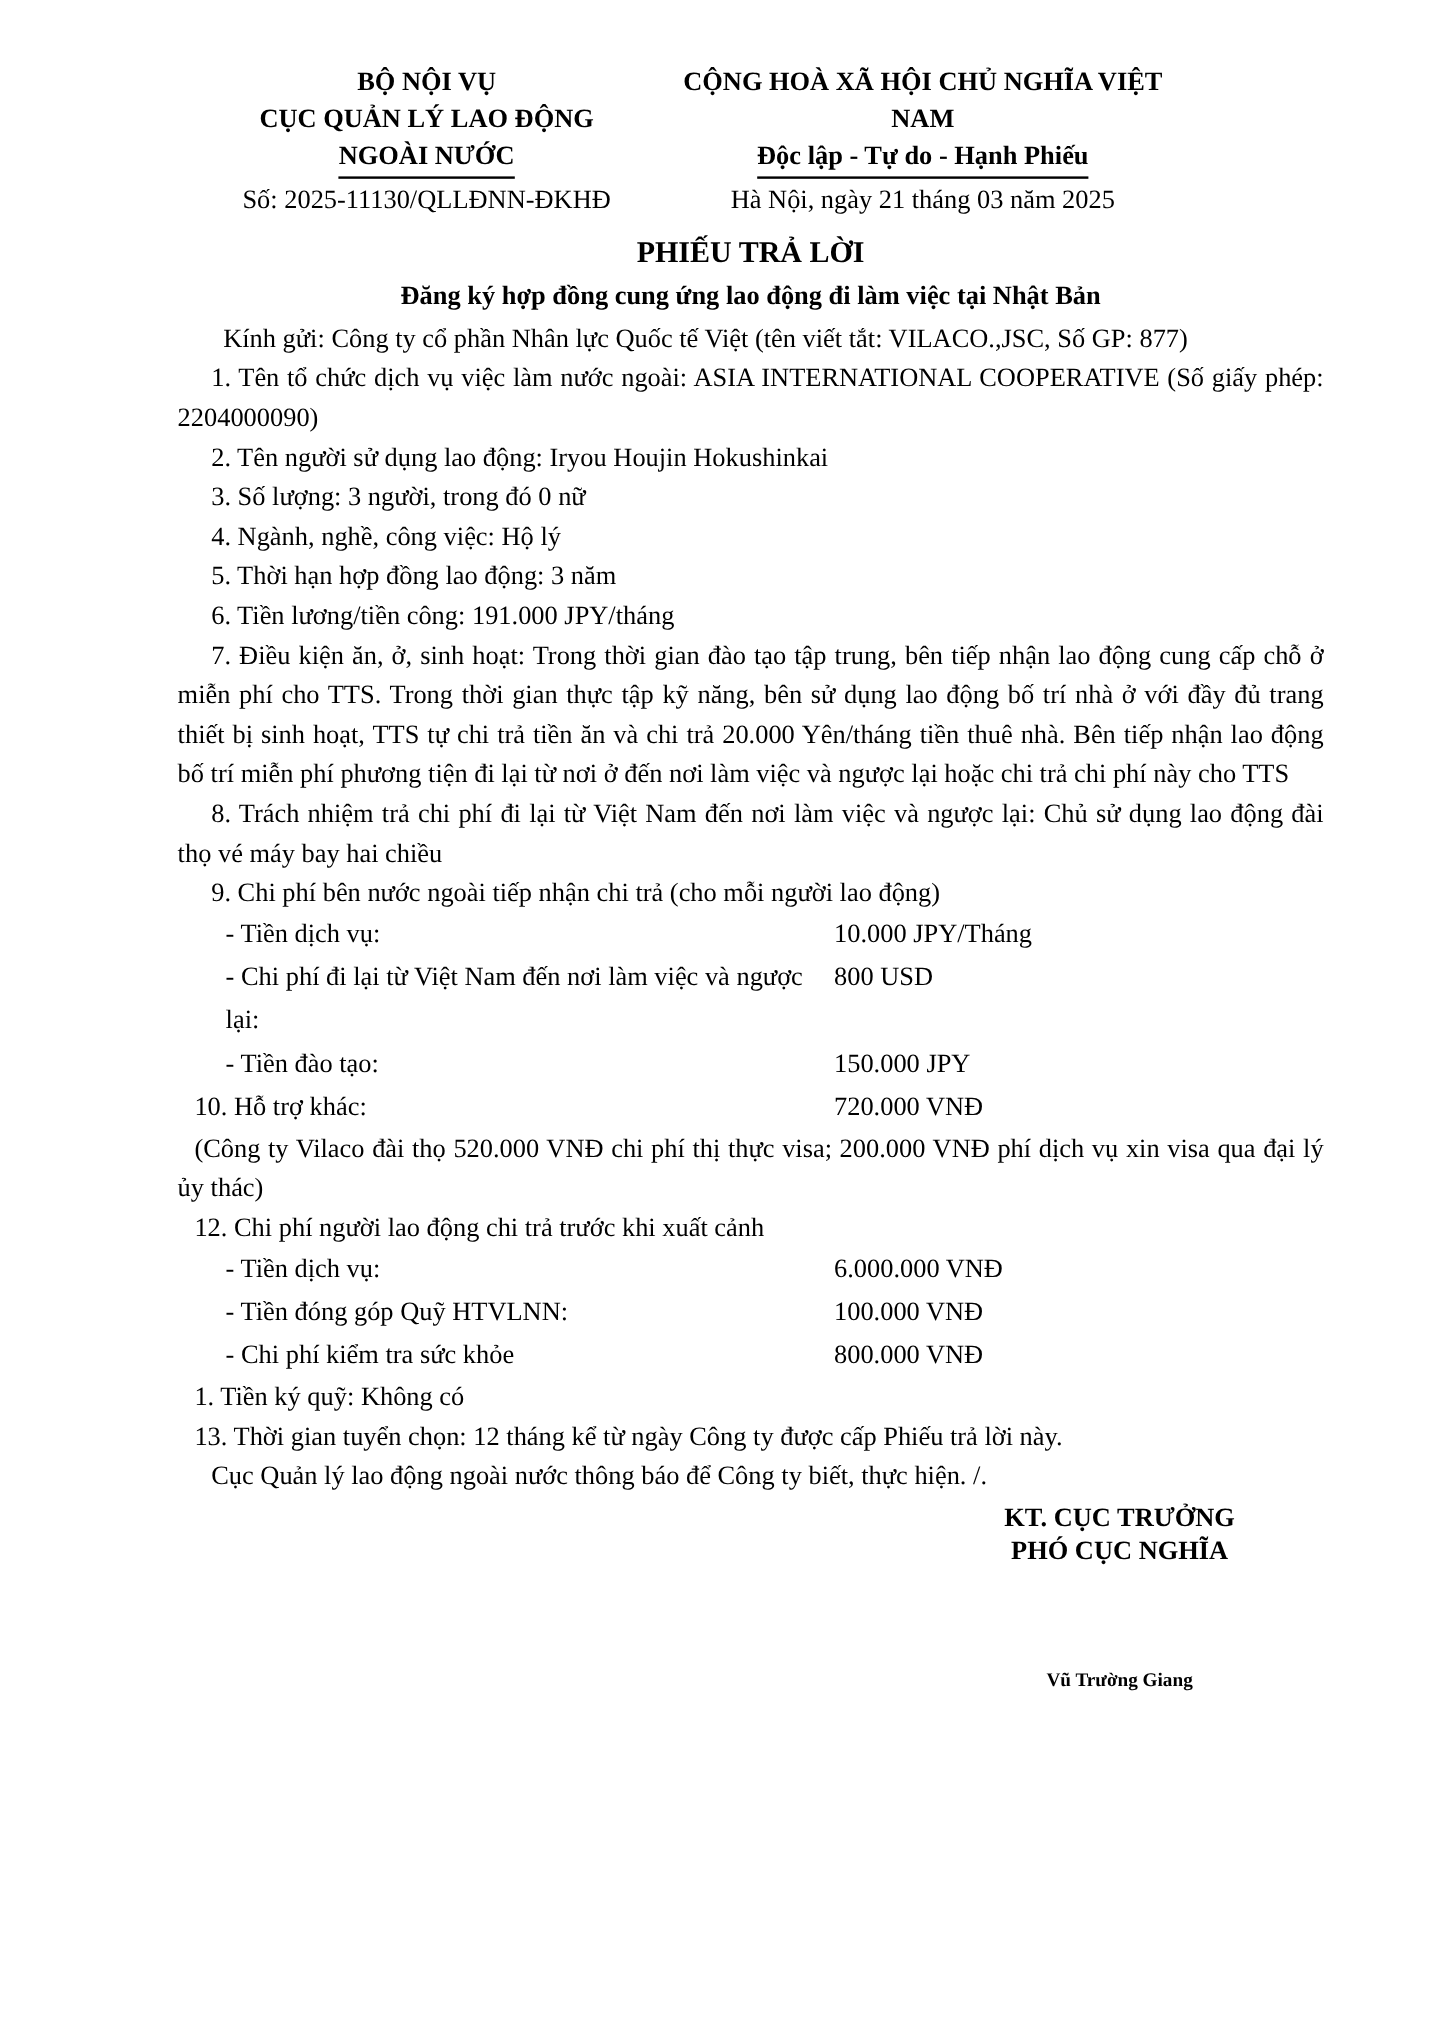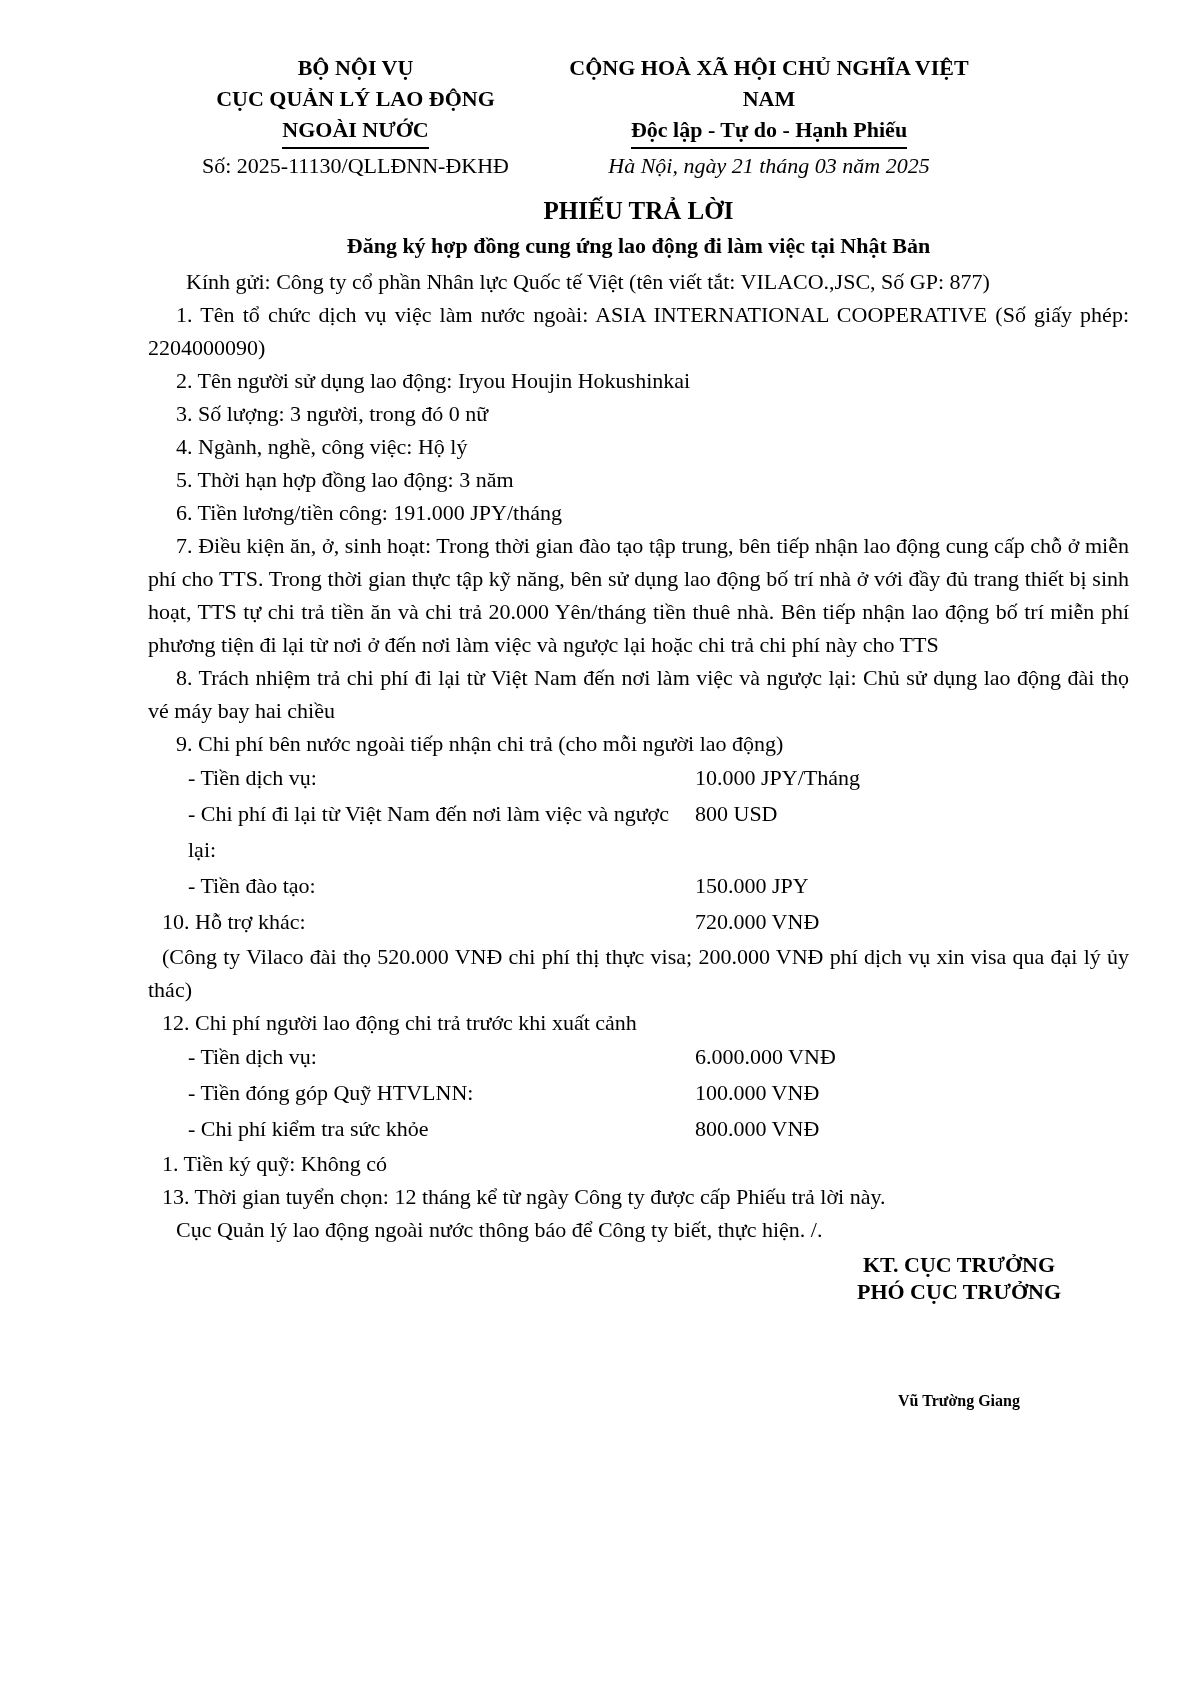--- a/index.html
+++ b/index.html
@@ -1,34 +1,34 @@
 <!DOCTYPE html>
 <html lang="vi"><head>
 <meta charset="utf-8">
 <style>
   html, body { margin:0; padding:0; background:#ffffff; }
   .page {
     position:relative;
     width:1191px; height:1684px;
     box-sizing:border-box;
-    padding:52px 62px 0 148px;
+    padding:52px 88px 0 148px;
     background:#ffffff;
     color:#000000;
     font-family:"Liberation Serif","DejaVu Serif",serif;
     font-size:22px;
     overflow:hidden;
   }
   
   .header-row { display:flex; }
   .header-left  { width:415px; text-align:center; font-weight:700; line-height:31px; }
   .header-right { width:412px; text-align:center; font-weight:700; line-height:31px; }
   .underlined { display:inline-block; border-bottom:2px solid #000000; padding-bottom:2px; }
   .meta-row { display:flex; line-height:33px; }
   .doc-number { width:415px; text-align:center; }
-  .place-date { width:412px; text-align:center; font-style:italic; }
+  .place-date { width:412px; text-align:center; }
   
   .doc-title    { margin-top:12px; text-align:center; font-weight:700; font-size:25px; line-height:34px; }
   .doc-subtitle { margin-top:2px;  text-align:center; font-weight:700; font-size:22px; line-height:32px; }
   
   .salutation { margin-top:3px; line-height:33px; text-indent:38px; }
   .para { margin:0; line-height:33px; text-align:justify; }
   .ind1 { text-indent:28px; }
   .ind2 { text-indent:14px; }
   .fee-row   { display:flex; line-height:36px; }
   .fee-label { flex:0 0 547px; box-sizing:border-box; }
@@ -109,17 +109,17 @@
     <div class="fee-label dash">- Chi phí kiểm tra sức khỏe</div>
     <div class="fee-value">800.000 VNĐ</div>
   </div>
 
   <p class="para ind2">1. Tiền ký quỹ: Không có</p>
   <p class="para ind2">13. Thời gian tuyển chọn: 12 tháng kể từ ngày Công ty được cấp Phiếu trả lời này.</p>
   <p class="para ind1">Cục Quản lý lao động ngoài nước thông báo để Công ty biết, thực hiện. /.</p>
 
   <div class="signature-block">
     <div>KT. CỤC TRƯỞNG</div>
-    <div>PHÓ CỤC TRƯỞNG</div>
+    <div>PHÓ CỤC NGHĨA</div>
     <div class="signer-name">Vũ Trường Giang</div>
   </div>
 
 </div>
 
 </body></html>

